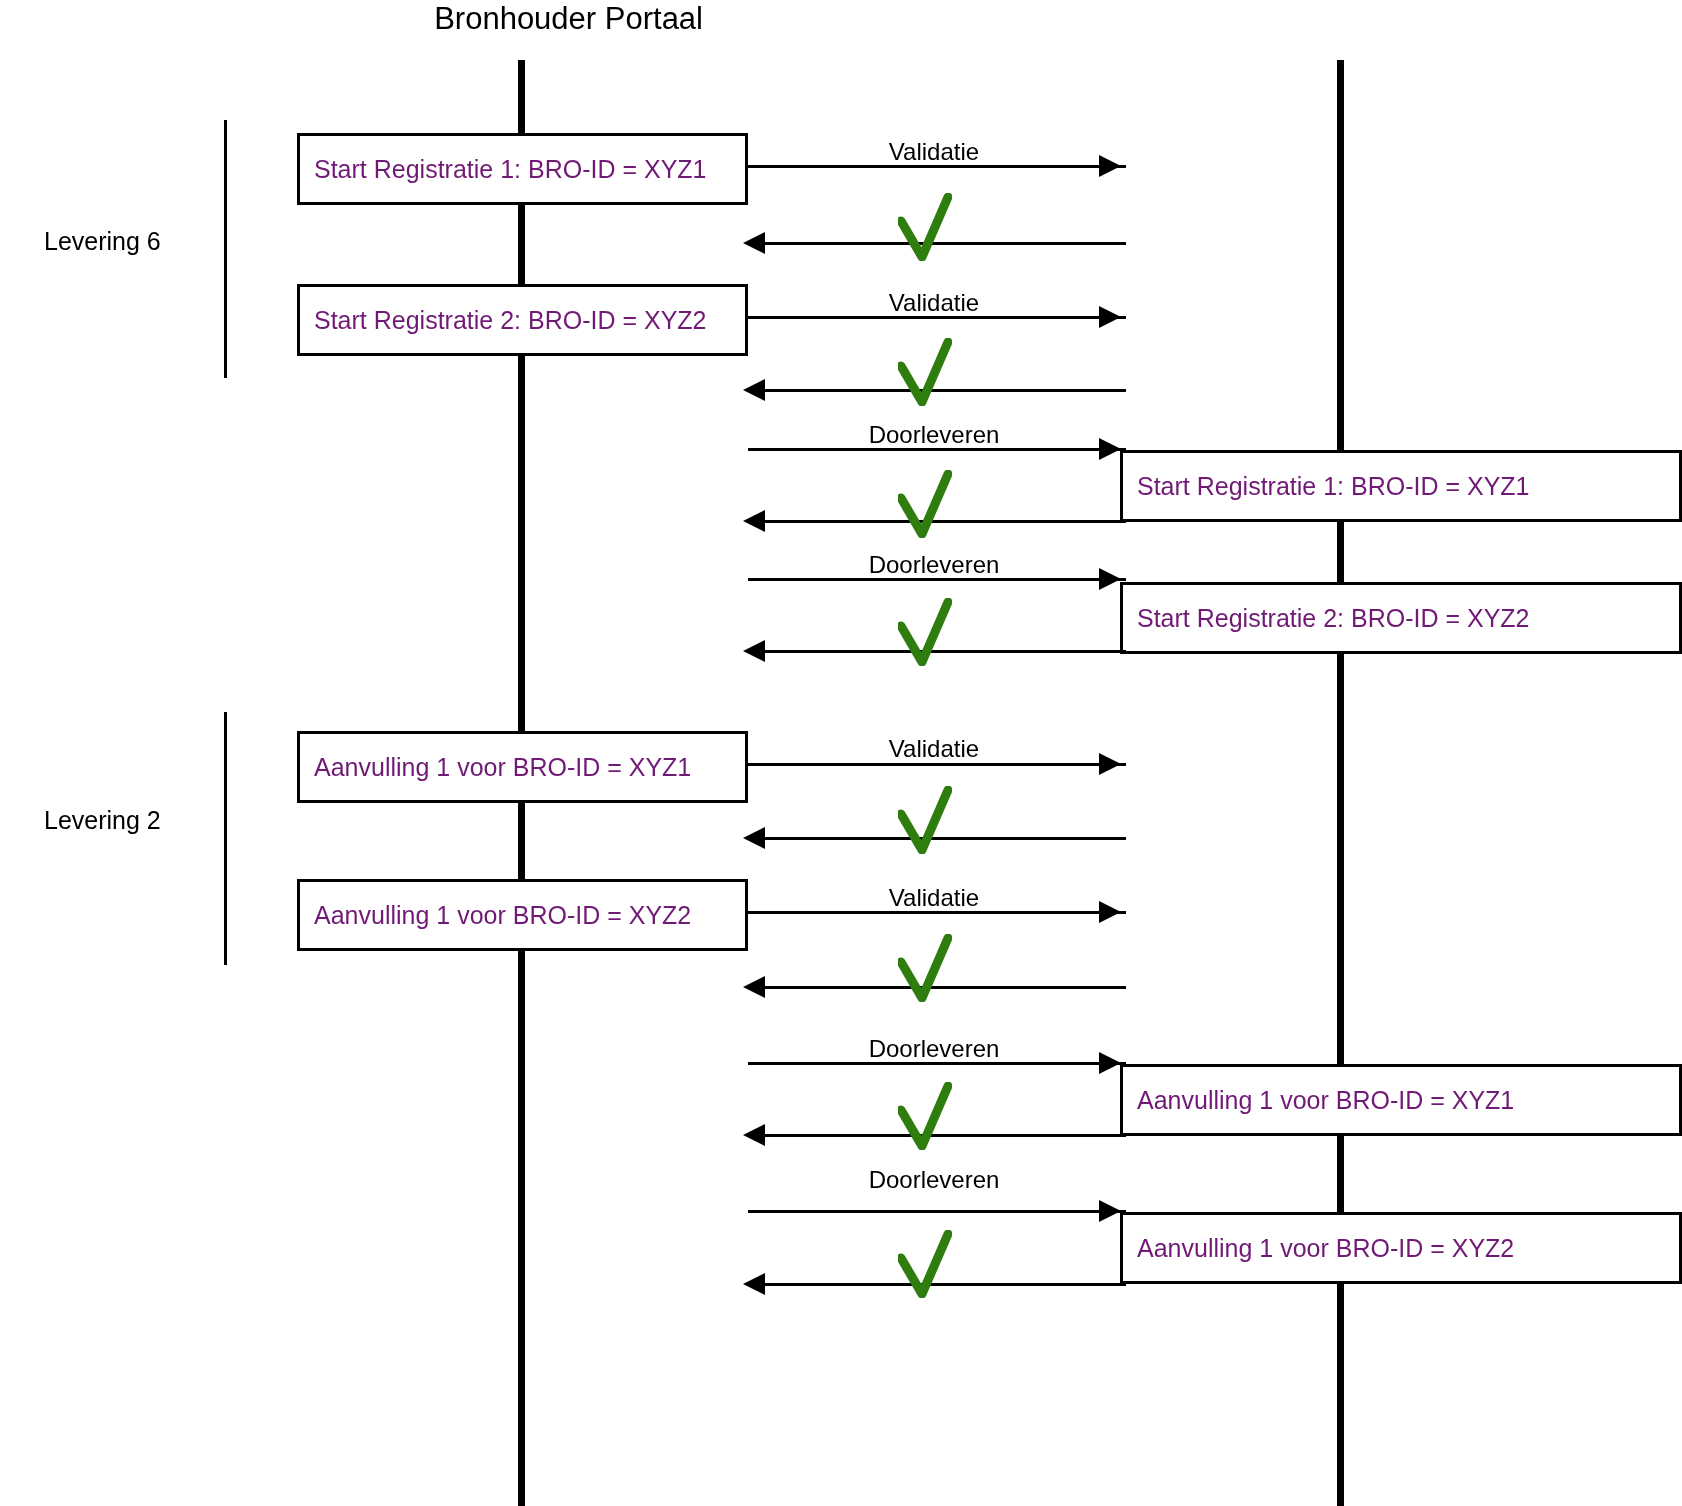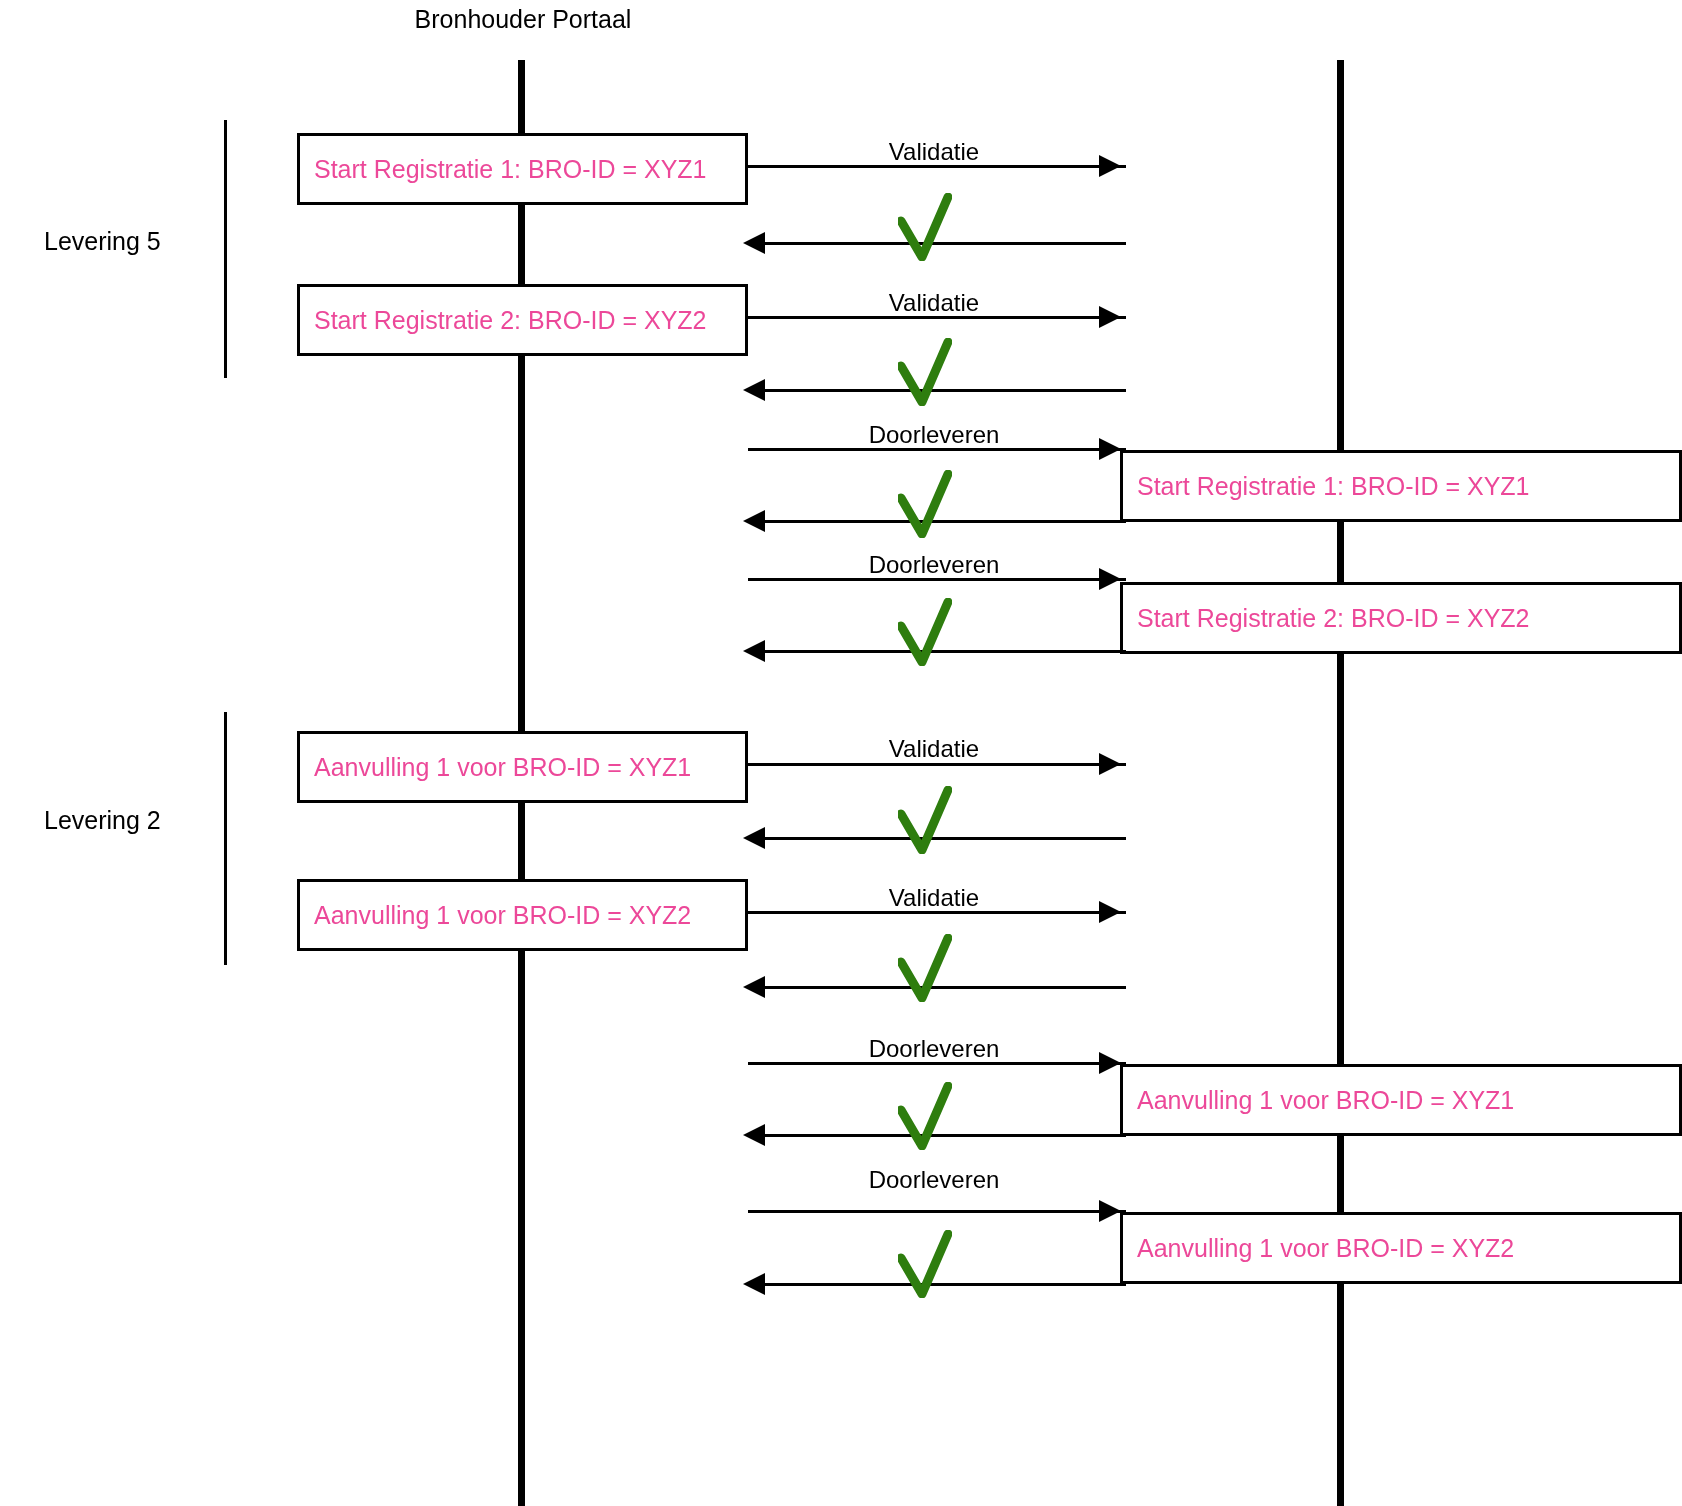--- a/index.html
+++ b/index.html
@@ -15,25 +15,25 @@
   #stage {
     position: relative;
     width: 1682px;
     height: 1506px;
     background: #ffffff;
     overflow: hidden;
   }
   
   .actor-label {
     position: absolute;
-    font-size: 25px;
+    font-size: 31px;
     line-height: 30px;
     color: #000;
     white-space: nowrap;
-    text-align: center;
+    text-align: right;
   }
   
   .lifeline {
     position: absolute;
     width: 7px;
     background: #000000;
   }
   
   .bracket {
     position: absolute;
@@ -52,21 +52,21 @@
     position: absolute;
     box-sizing: border-box;
     border: 3px solid #000000;
     background: #ffffff;
     display: flex;
     align-items: center;
     padding-left: 14px;
     font-size: 25px;
     line-height: 30px;
     white-space: nowrap;
-    color: #ec4899;
+    color: #701a75;
   }
   
   .arrow {
     position: absolute;
     height: 3px;
     background: #000000;
   }
   .arrow-head {
     position: absolute;
     width: 0;
@@ -100,21 +100,21 @@
 <body>
 
 <div id="stage">
 
   <div class="actor-label" style="left:343px; top:4px; width:360px;">Bronhouder Portaal</div>
 
   <div class="lifeline" style="left:518px; top:60px; height:1446px;"></div>
   <div class="lifeline" style="left:1337px; top:60px; height:1446px;"></div>
 
   <div class="bracket" style="left:224px; top:120px; height:258px;"></div>
-  <div class="bracket-label" style="left:44px; top:226px;">Levering 5</div>
+  <div class="bracket-label" style="left:44px; top:226px;">Levering 6</div>
 
   <div class="bracket" style="left:224px; top:712px; height:253px;"></div>
   <div class="bracket-label" style="left:44px; top:805px;">Levering 2</div>
 
   <div class="msgbox" style="left:297px; top:133px; width:451px; height:72px;">Start Registratie 1: BRO-ID = XYZ1</div>
   <div class="msgbox" style="left:297px; top:284px; width:451px; height:72px;">Start Registratie 2: BRO-ID = XYZ2</div>
   <div class="msgbox" style="left:297px; top:731px; width:451px; height:72px;">Aanvulling 1 voor BRO-ID = XYZ1</div>
   <div class="msgbox" style="left:297px; top:879px; width:451px; height:72px;">Aanvulling 1 voor BRO-ID = XYZ2</div>
 
   <div class="msgbox" style="left:1120px; top:450px; width:562px; height:72px;">Start Registratie 1: BRO-ID = XYZ1</div>

